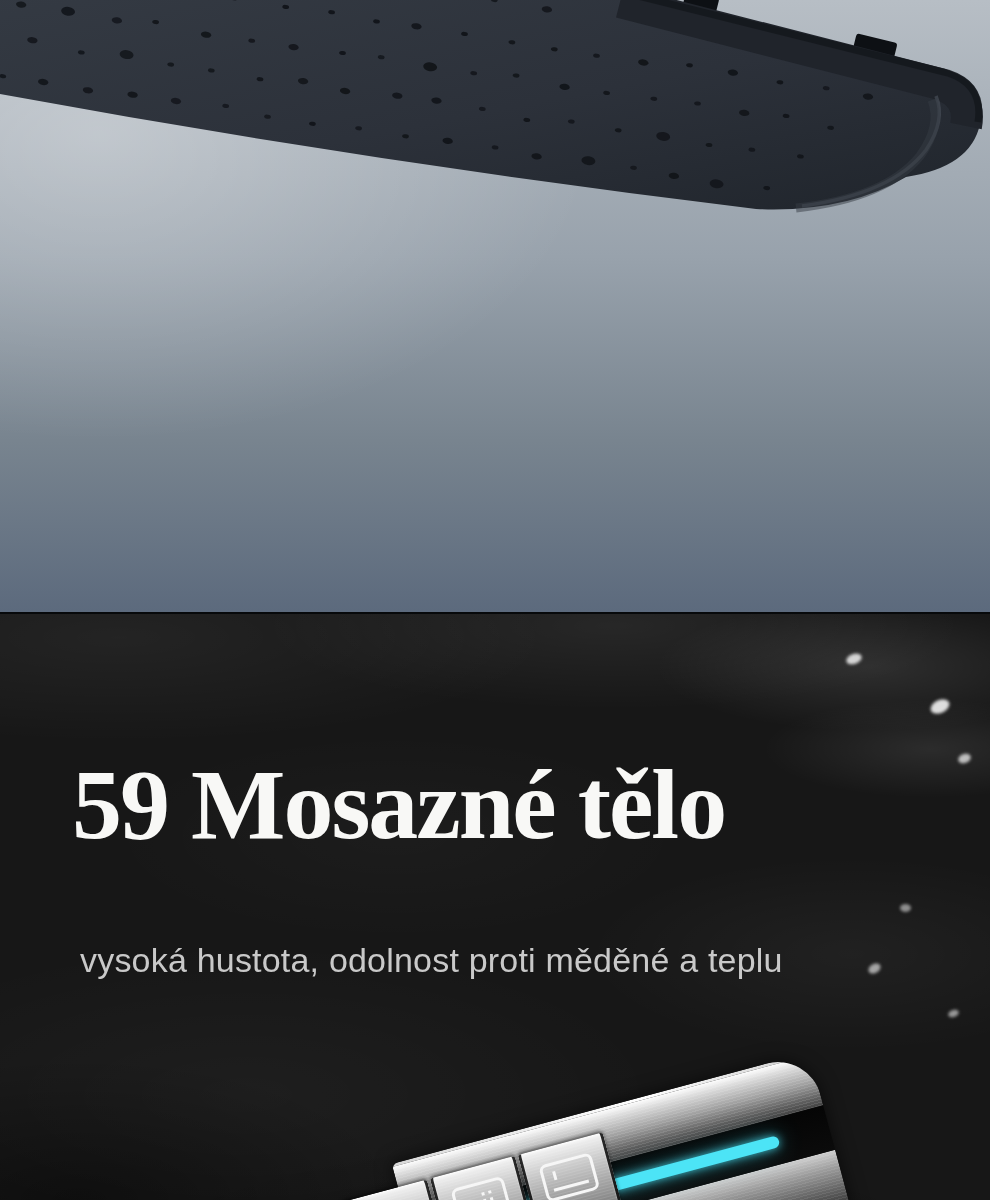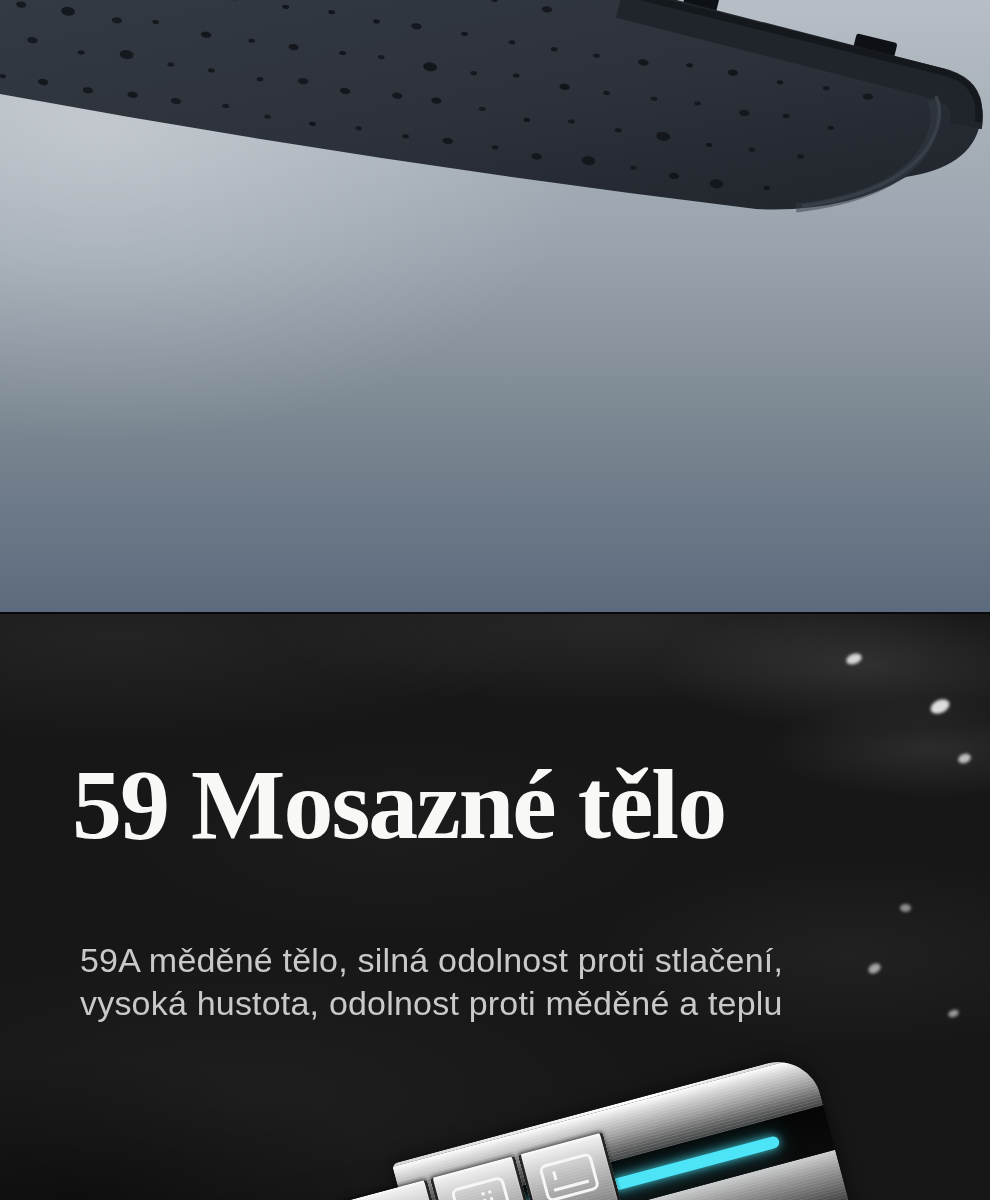--- a/index.html
+++ b/index.html
@@ -214,21 +214,20 @@
     <div class="speck" style="left:846px;top:40px;width:16px;height:10px;opacity:.8;transform:rotate(-20deg);"></div>
     <div class="speck" style="left:930px;top:86px;width:20px;height:13px;opacity:.85;transform:rotate(-25deg);"></div>
     <div class="speck" style="left:958px;top:140px;width:13px;height:9px;opacity:.7;transform:rotate(-20deg);"></div>
     <div class="speck" style="left:900px;top:290px;width:11px;height:8px;opacity:.5;"></div>
     <div class="speck" style="left:868px;top:350px;width:13px;height:9px;opacity:.6;transform:rotate(-30deg);"></div>
     <div class="speck" style="left:948px;top:396px;width:11px;height:7px;opacity:.55;transform:rotate(-20deg);"></div>
   </div>
 
   <h1 class="feature-title">59 Mosazné tělo</h1>
   <p class="feature-desc">
-    <span style="display:block">59A měděné tělo, silná odolnost proti stlačení,</span>
     <span style="display:block">vysoká hustota, odolnost proti měděné a teplu</span>
   </p>
 
   <div class="device">
     <div class="device-body">
       <div class="edge-highlight"></div>
       <div class="metal metal-top"></div>
       <div class="led-band">
         <div class="led-strip"></div>
       </div>

